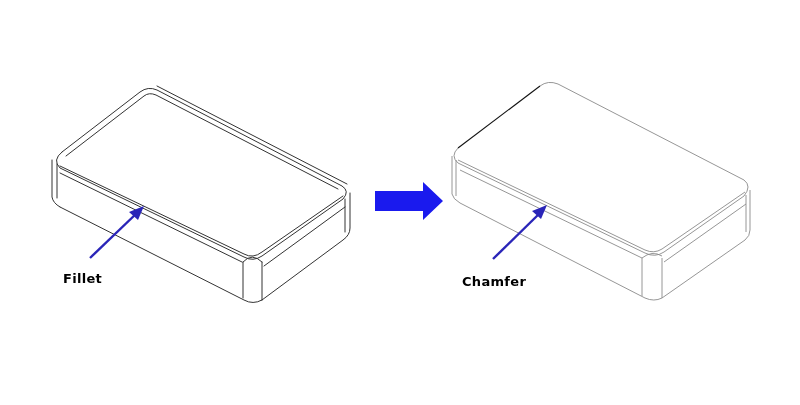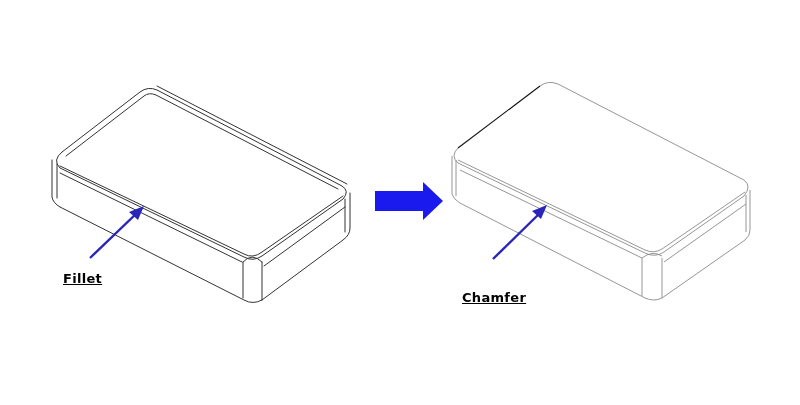--- a/index.html
+++ b/index.html
@@ -1,21 +1,21 @@
 <!DOCTYPE html>
 <html><head>
 <meta charset="utf-8">
 <style>
   html, body { margin: 0; padding: 0; background: #ffffff; }
   body { width: 800px; height: 405px; position: relative; overflow: hidden; font-family: "DejaVu Sans", sans-serif; }
   svg { position: absolute; left: 0; top: 0; }
   .edge { fill: none; stroke: #333333; stroke-width: 1; stroke-linejoin: round; stroke-linecap: round; }
   .edge-light { fill: none; stroke: #8a8a8a; stroke-width: 0.9; stroke-linejoin: round; }
   .edge-dark { fill: none; stroke: #111111; stroke-width: 1.1; }
-  .label { position: absolute; font-family: "DejaVu Sans", sans-serif; font-weight: bold; font-size: 13px; color: #000; letter-spacing: 0.3px; text-decoration: underline; }
+  .label { position: absolute; font-family: "DejaVu Sans", sans-serif; font-weight: bold; font-size: 13px; color: #000; letter-spacing: 0.3px; }
 </style>
 </head>
 <body>
 
 <svg width="800" height="405" viewBox="0 0 800 405">
 
   <g>
 
     <path class="edge" d="M 62 152 L 140 92 Q 148 86 157 90 L 342 186 Q 350 191 343 199 L 262 256 Q 253 262 244 257 L 60 168 Q 52 160 62 152 Z"></path>
 
@@ -71,13 +71,13 @@
     <path class="edge-light" d="M 664 262 L 746 204"></path>
   </g>
 
   <g>
     <line x1="493" y1="259" x2="541" y2="212" stroke="#2a25b8" stroke-width="2.4"></line>
     <polygon points="547,205 532,211 541,219" fill="#2a25b8"></polygon>
   </g>
 </svg>
 
 <div class="label" style="left:63px; top:271px;">Fillet</div>
-<div class="label" style="left:462px; top:290px;">Chamfer</div>
+<div class="label" style="left:462px; top:274px;">Chamfer</div>
 
 </body></html>

